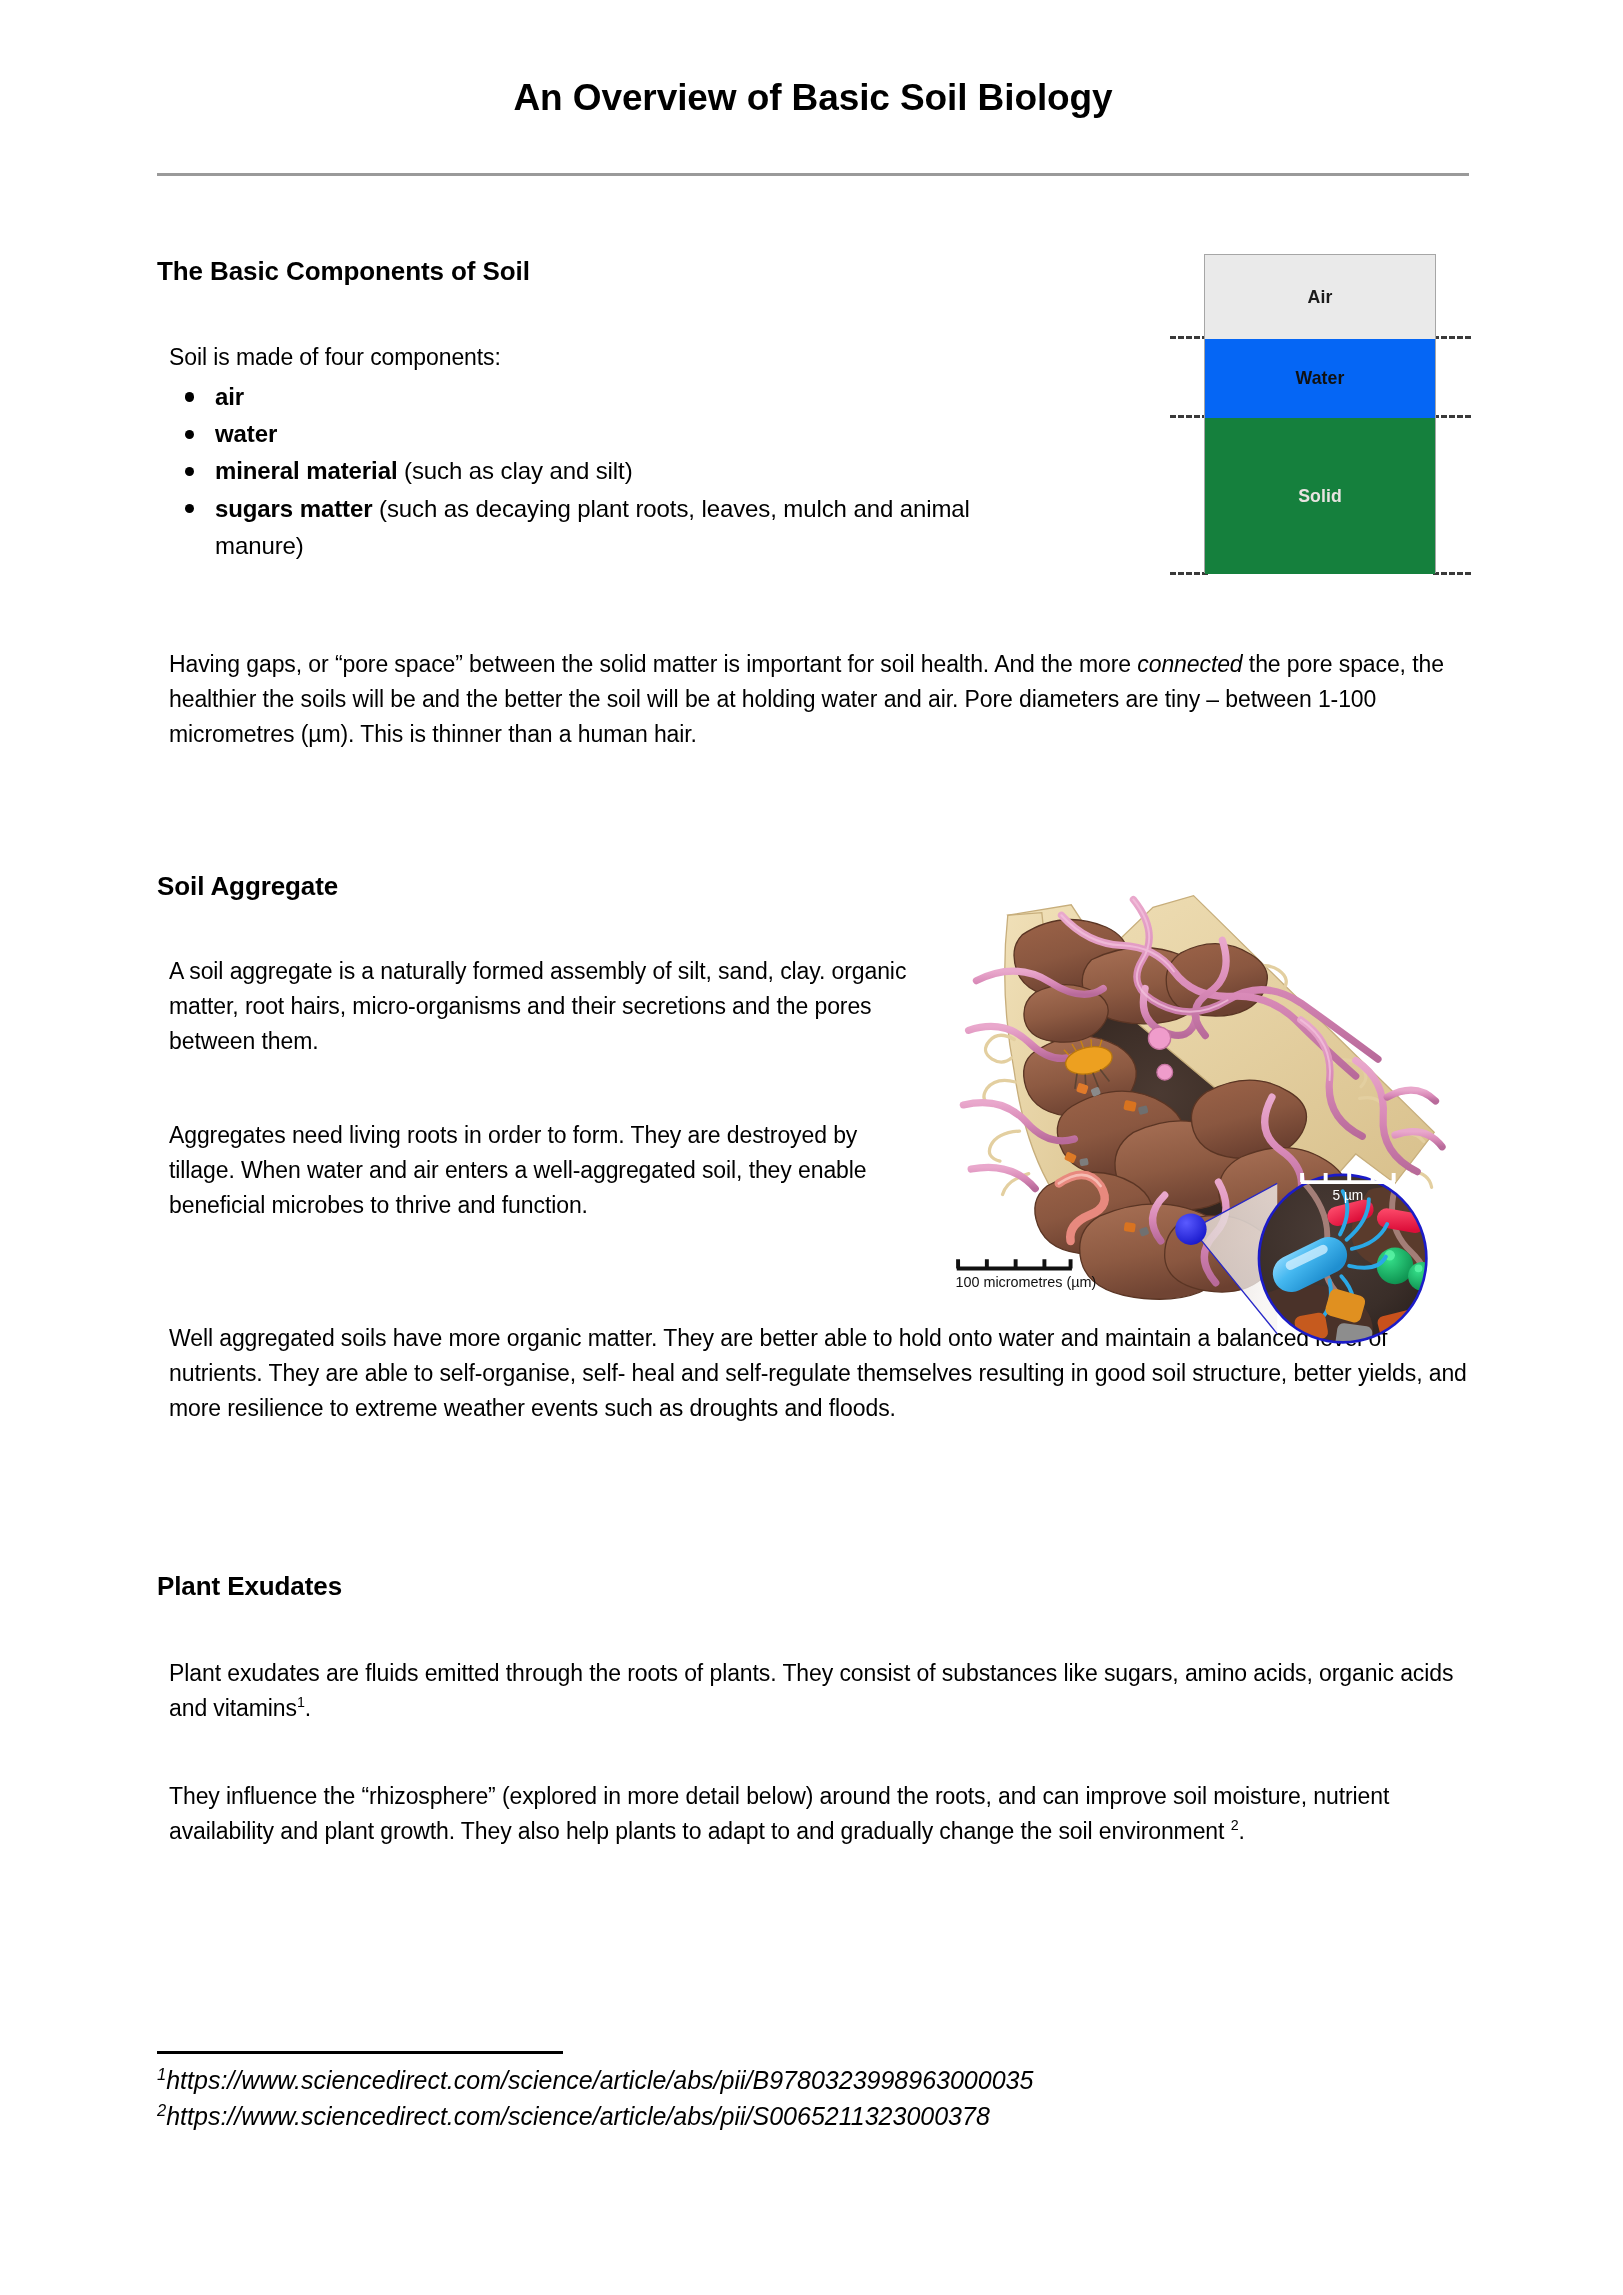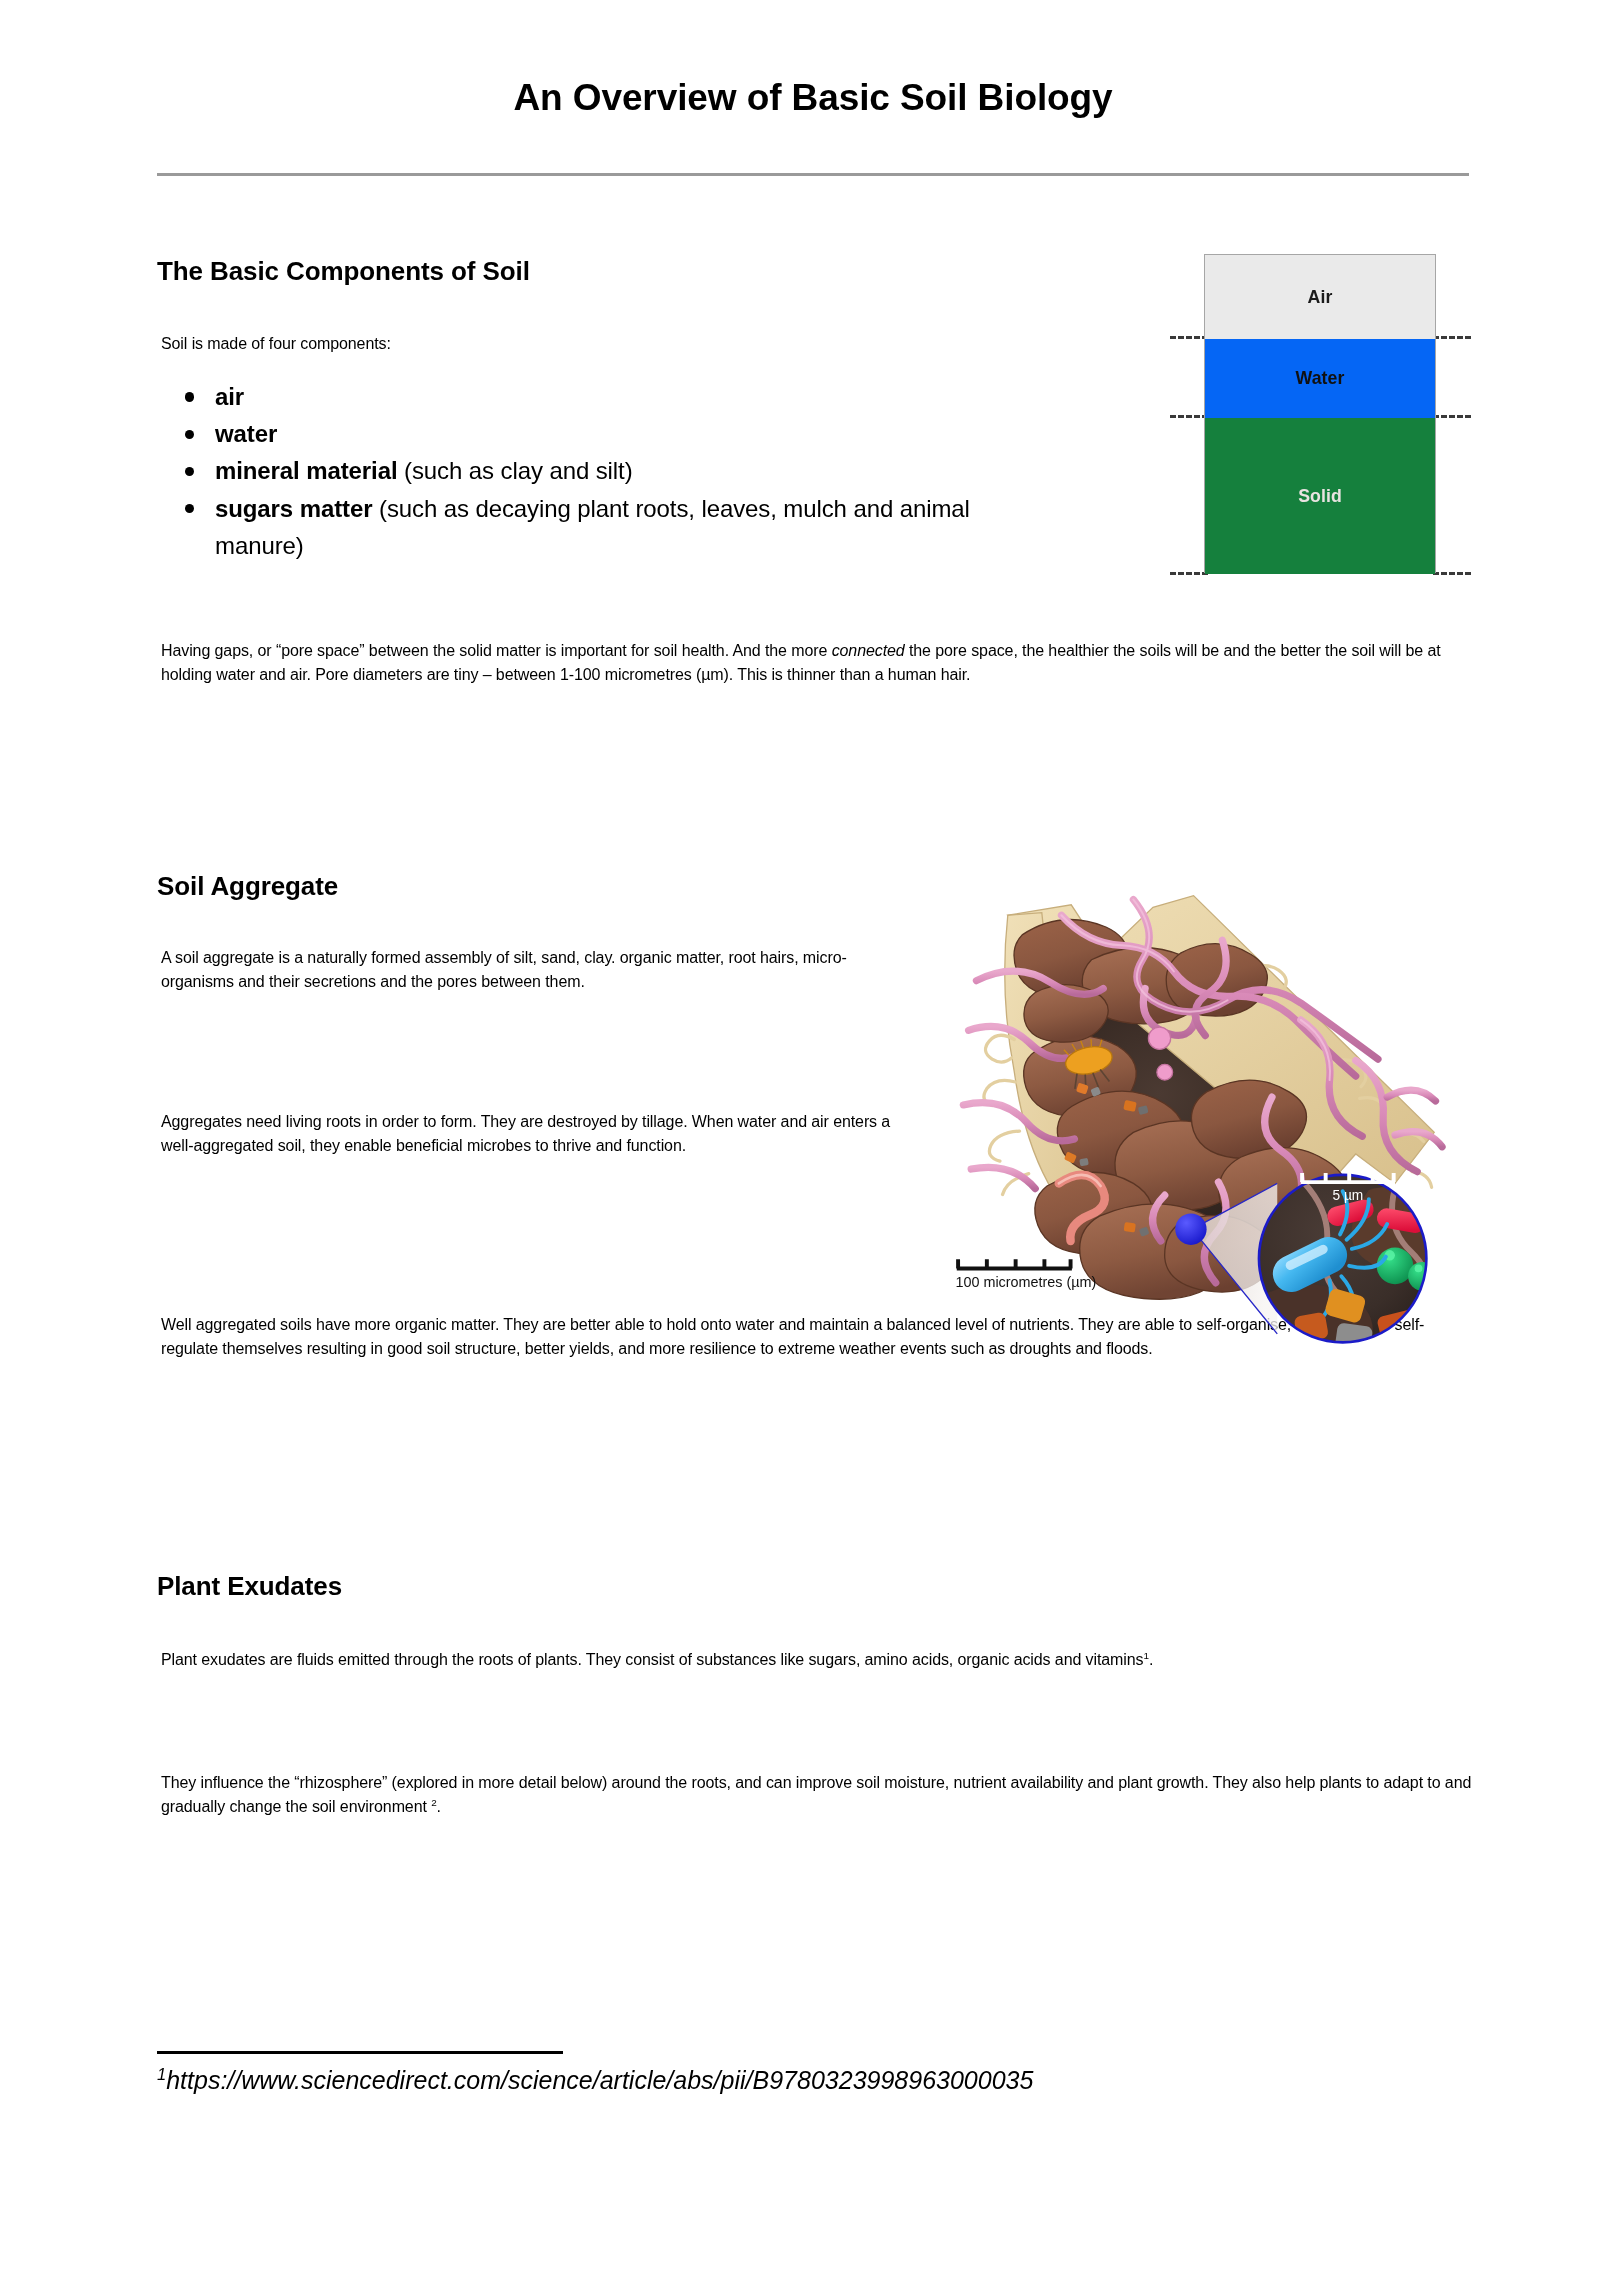--- a/index.html
+++ b/index.html
@@ -47,23 +47,23 @@
     left: 157px;
   }
   h2.section {
     font-size: 26px;
     font-weight: bold;
     margin: 0;
     line-height: 1.25;
     letter-spacing: -0.1px;
   }
   p.body {
-    font-size: 16px;
+    font-size: 23px;
     line-height: 1.52;
-    margin: 4px;
+    margin: 12px;
     letter-spacing: -0.1px;
   }
   .ital { font-style: italic; text-align: right; }
   sup.fn {
     font-size: 0.62em;
     vertical-align: super;
     line-height: 0;
   }
 
   
@@ -437,16 +437,17 @@
 
   <h2 class="section col" style="top:1570px; width:1312px;">Plant Exudates</h2>
 
   <p class="body col" style="top:1644px; width:1312px;"><span>Plant exudates are fluids emitted through the roots of plants. They consist of substances like sugars, amino acids, organic acids and vitamins</span><sup class="fn">1</sup><span>.</span></p>
 
   <p class="body col" style="top:1767px; width:1312px;"><span>They influence the “rhizosphere” (explored in more detail below) around the roots, and can improve soil moisture, nutrient availability and plant growth. They also help plants to adapt to and gradually change the soil environment </span><sup class="fn">2</sup><span>.</span></p>
 
   <div class="fn-rule"></div>
   <div class="fn-list">
     <div class="fn-item"><sup>1</sup><span>https://www.sciencedirect.com/science/article/abs/pii/B9780323998963000035</span></div>
+    <div class="fn-item"><sup>2</sup><span>https://www.sciencedirect.com/science/article/abs/pii/S0065211323000378</span></div>
   </div>
 
 </div>
 
 
 </body></html>

